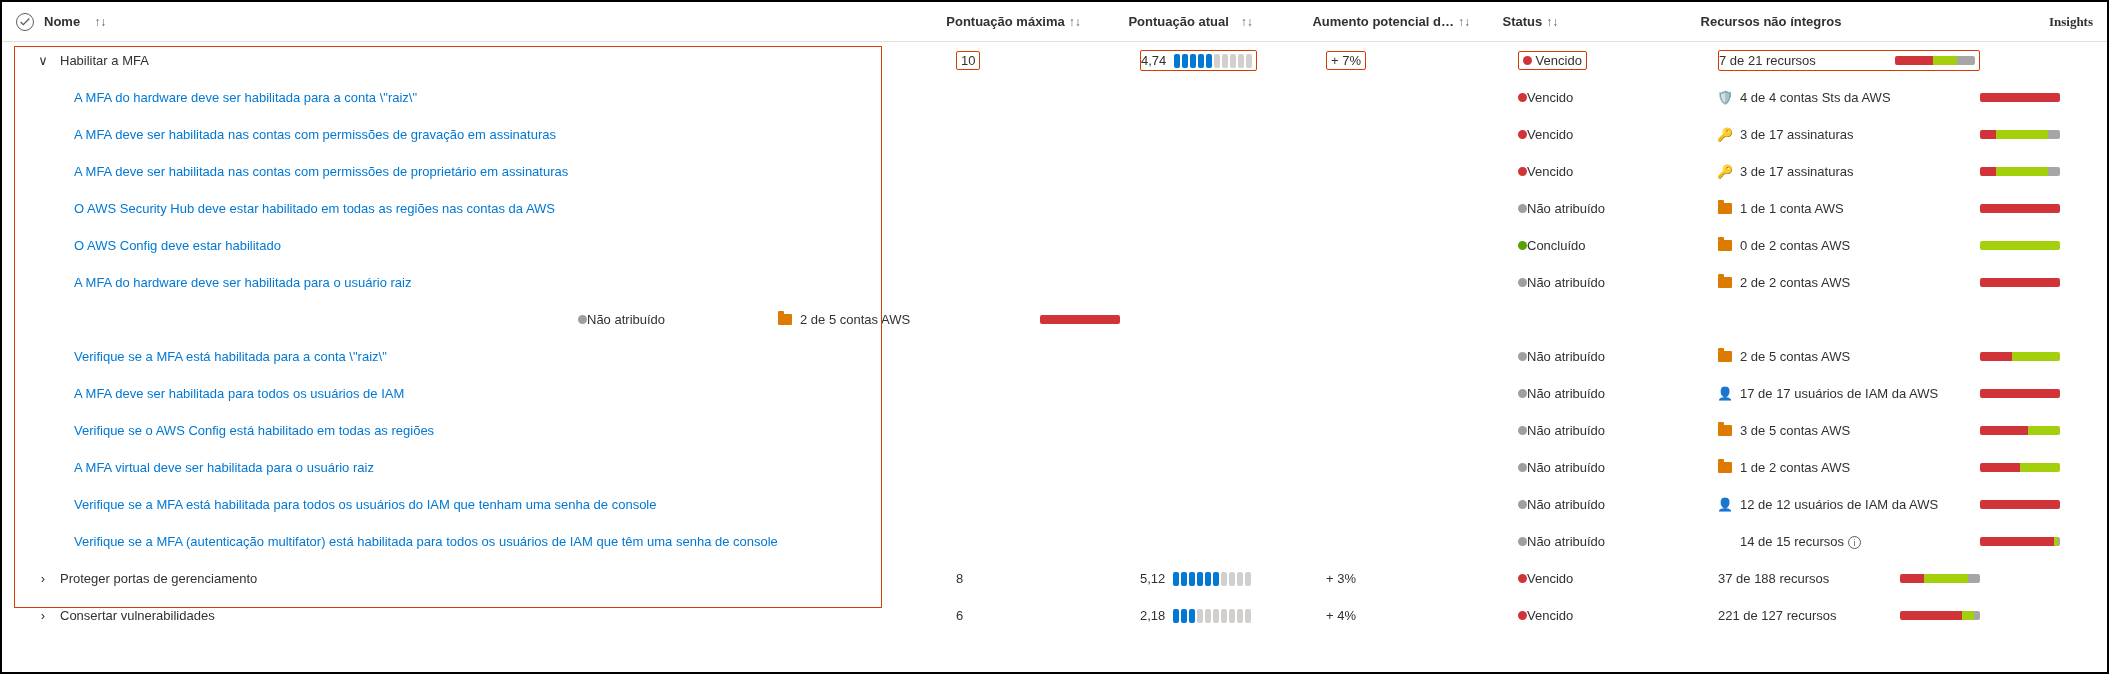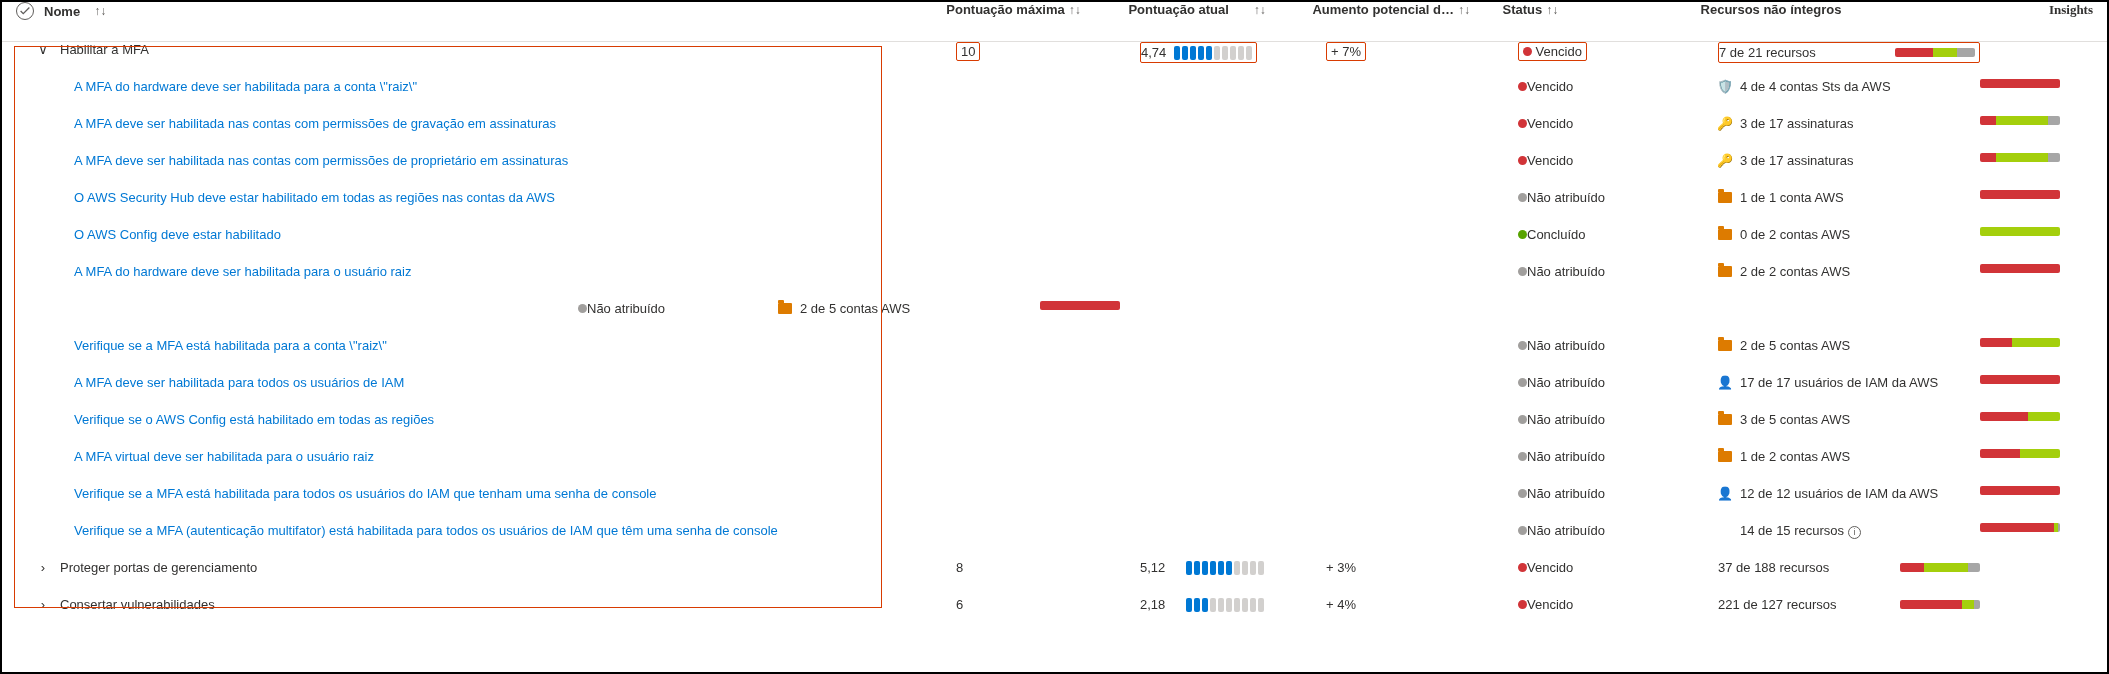--- a/index.html
+++ b/index.html
@@ -1,29 +1,29 @@
 <!DOCTYPE html>
 <html><head>
 <meta charset="utf-8">
 <style>
   * { box-sizing: border-box; margin: 0; padding: 0; }
   body { font-family: "Segoe UI", Arial, sans-serif; font-size: 13px; color: #323130; background: #fff; overflow: hidden; }
   .frame { border: 2px solid #000; width: 2109px; height: 674px; position: relative; }
   .scroll { height: 100%; overflow-y: scroll; }
-  .header-row, .row { display: flex; align-items: flex-start; padding: 0 14px; }
+  .header-row, .row { display: flex; align-items: center; padding: 0 14px; }
   .header-row { height: 40px; border-bottom: 1px solid #e1dfdd; font-weight: 600; color: #323130; }
   .row { height: 37px; }
   .row.group { font-weight: 400; }
   .row.child .c-name { padding-left: 58px; }
   .row.group .c-name { padding-left: 20px; }
   .link { color: #0078d4; cursor: pointer; }
 
   .c-name   { width: 940px; display: flex; align-items: center; gap: 10px; }
   .c-max    { width: 184px; }
-  .c-cur    { width: 186px; display:flex; align-items:center; gap:21px;}
+  .c-cur    { width: 186px; display:flex; align-items:center; gap:8px;}
   .c-inc    { width: 192px; }
   .c-status { width: 184px; display:flex; align-items:center; gap:0;}
   .c-res    { width: 262px; display:flex; align-items:center; gap:8px;margin-left:16px;}
   .c-bar    { width: 90px; }
   .c-ins    { flex: 1; font-family: Liberation Serif, serif; }
 
   .sort { color:#605e5c; font-size:12px; margin-left:4px;}
   .chev { width:14px; display:inline-block; text-align:center; color:#323130;}
   svg.ico { width:14px; height:14px; }
 

